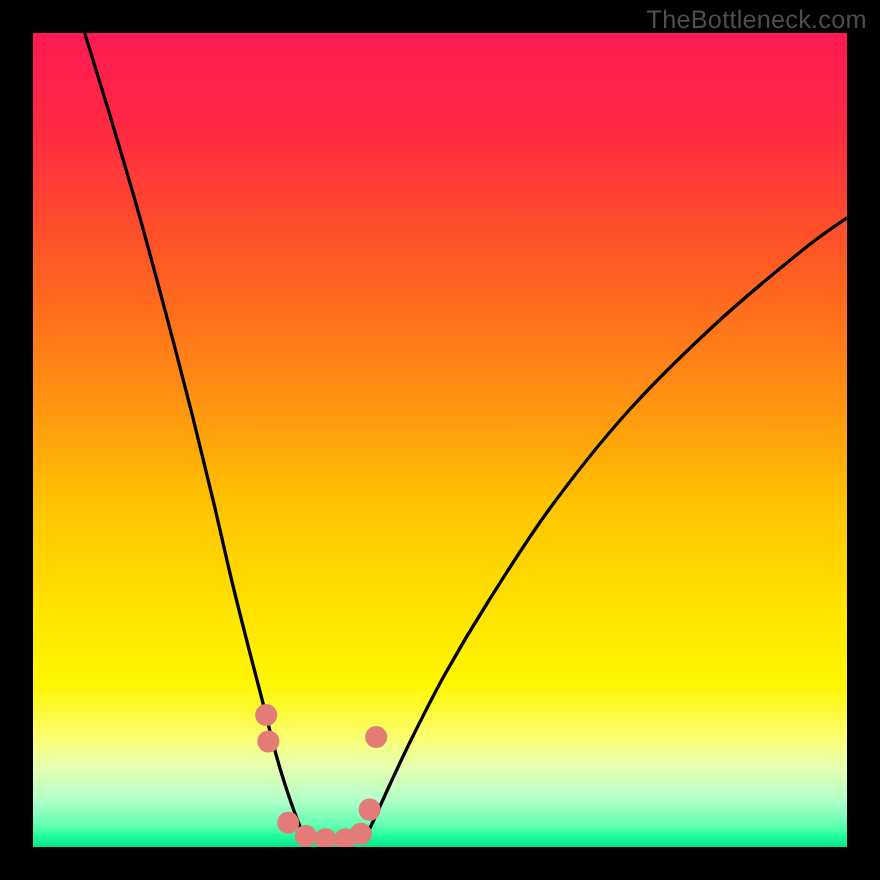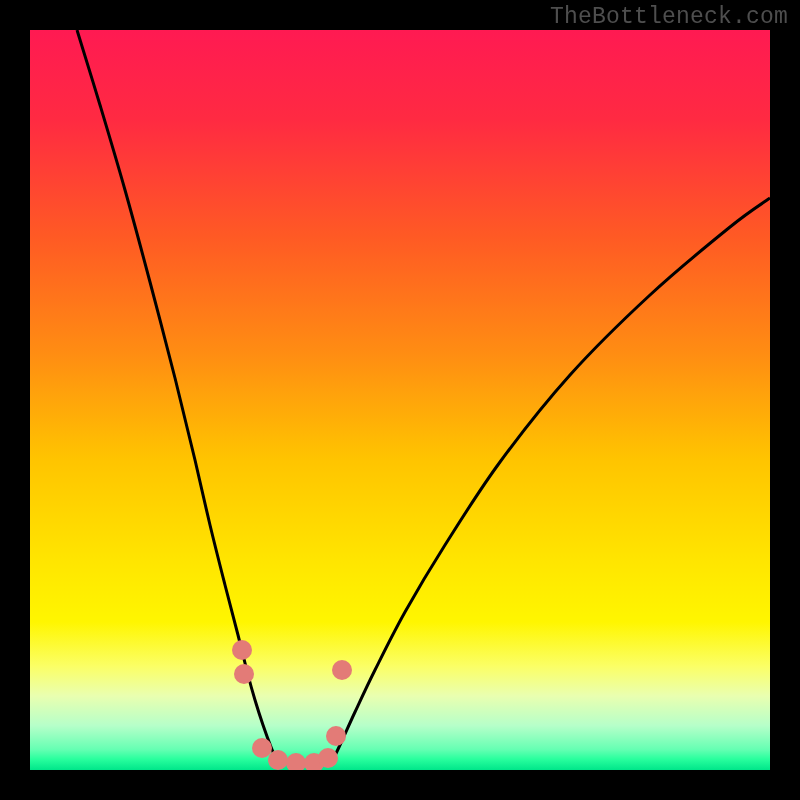--- a/index.html
+++ b/index.html
@@ -25,21 +25,20 @@
     inset: 0;
   }
   .watermark {
     position: absolute;
     top: 4px;
     right: 12px;
     color: #4e4e4e;
     font-size: 23px;
     font-weight: 500;
     letter-spacing: 0.2px;
-    font-family: Liberation Mono, monospace;
   }
   svg.curves {
     position: absolute;
     inset: 0;
   }
 </style>
 </head>
 <body>
 
 <div class="frame">

